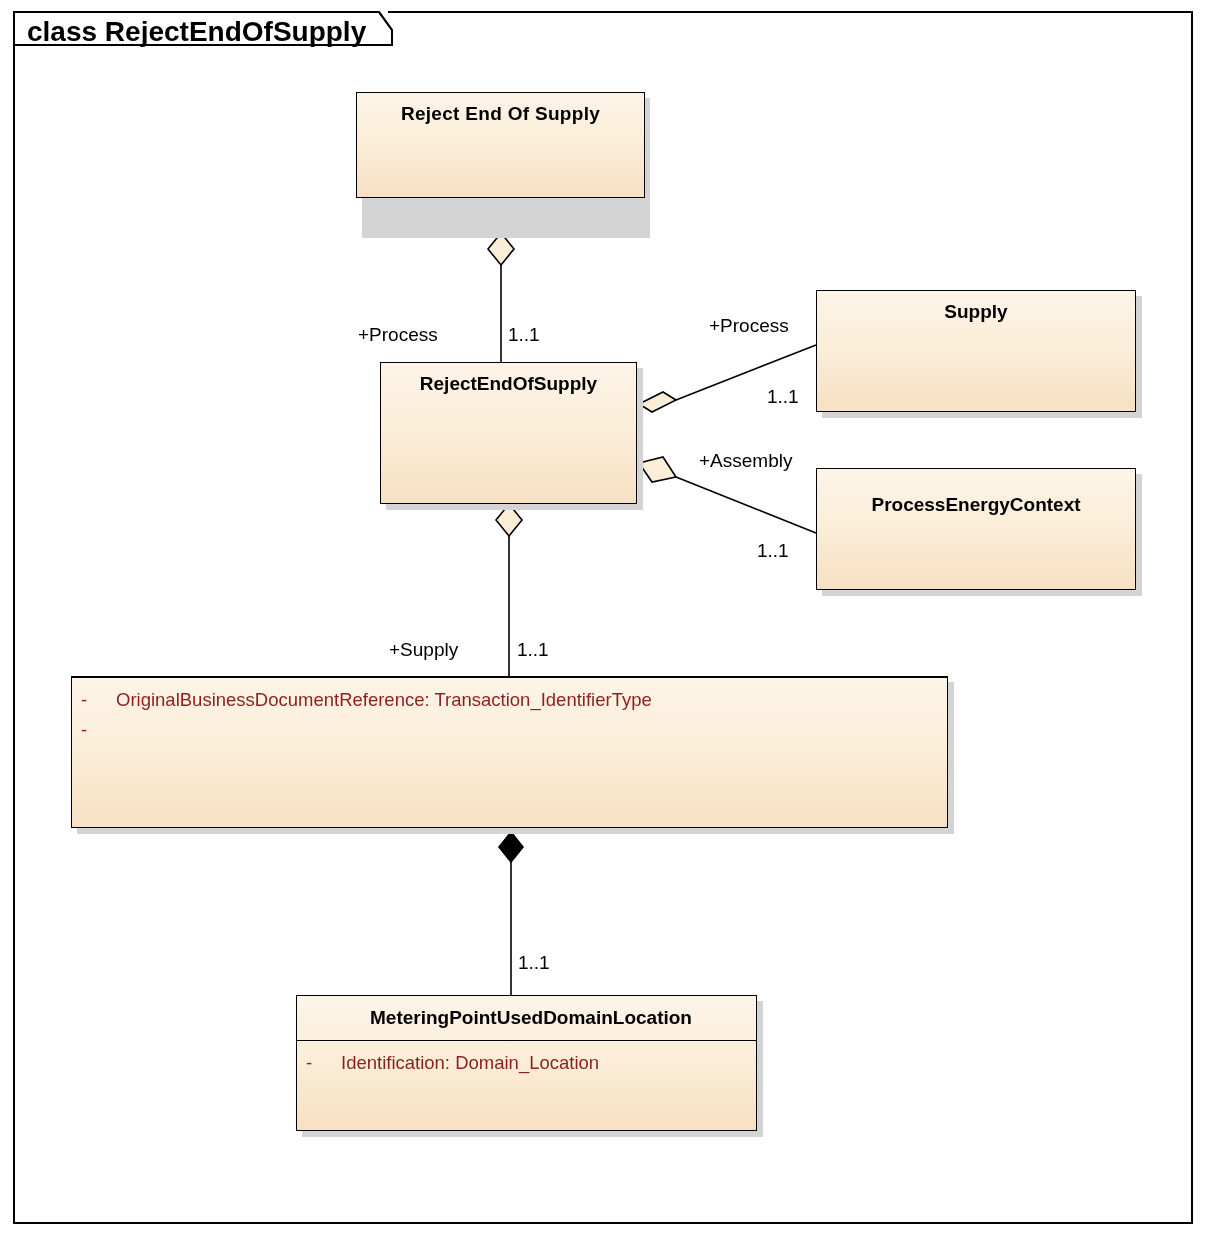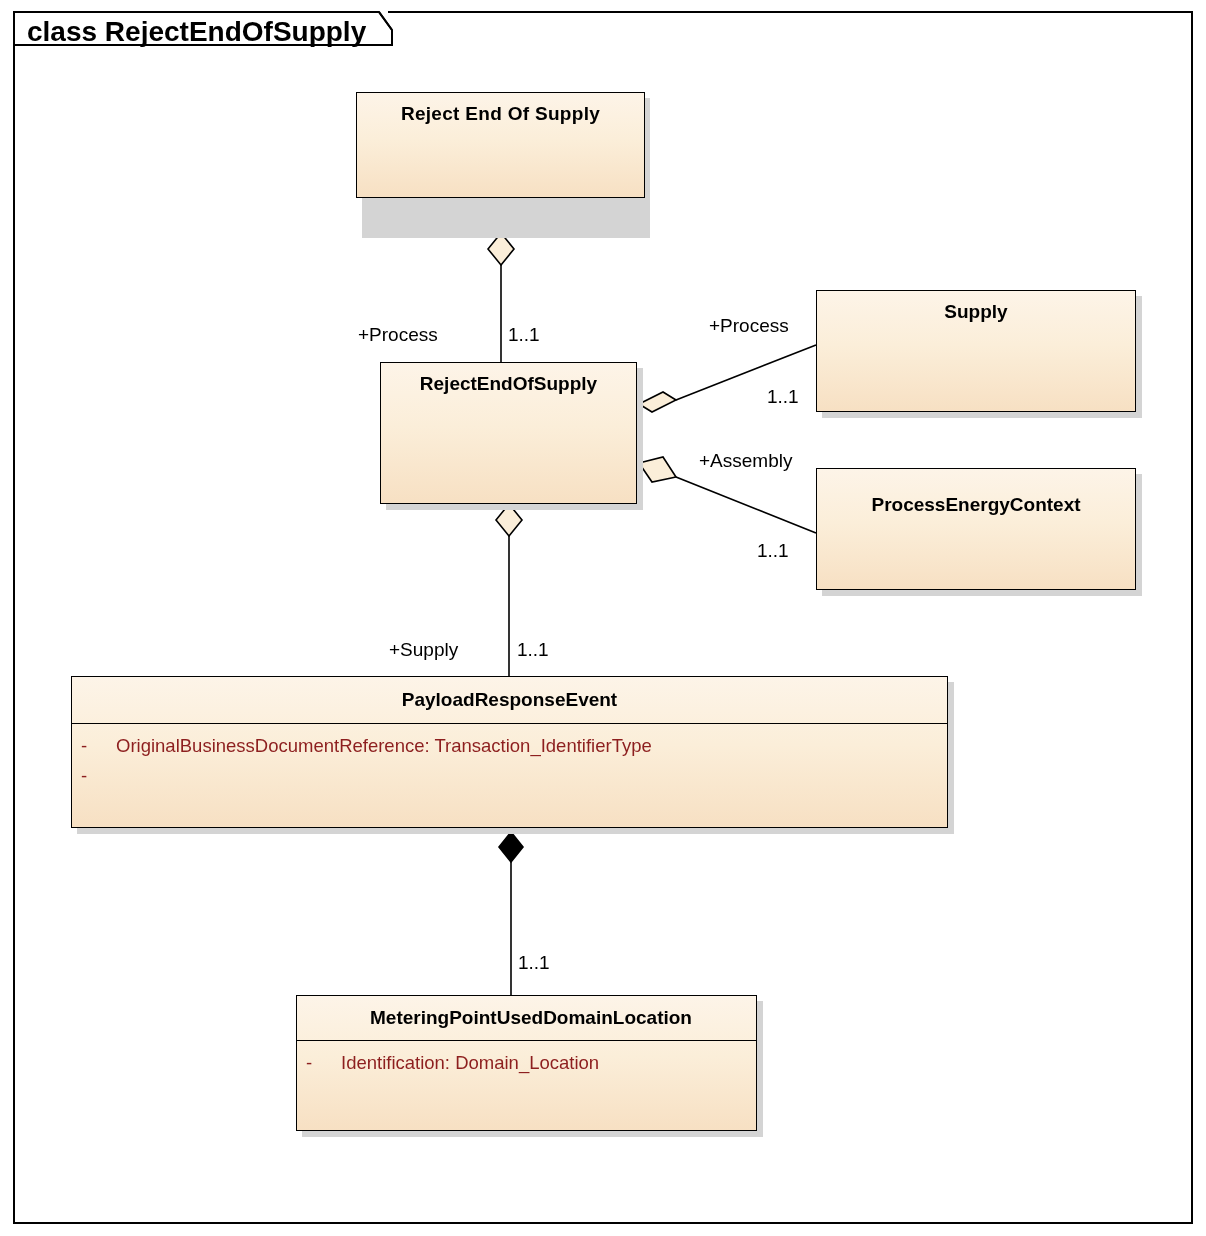--- a/index.html
+++ b/index.html
@@ -201,21 +201,20 @@
     <div class="cls-title">Supply</div>
   </div>
 
   <div class="cls-shadow" style="left:822px; top:474px; width:320px; height:122px;"></div>
   <div class="cls" style="left:816px; top:468px; width:320px; height:122px;">
     <div class="cls-title" style="padding-top:26px;">ProcessEnergyContext</div>
   </div>
 
   <div class="cls-shadow" style="left:77px; top:682px; width:877px; height:152px;"></div>
   <div class="cls" style="left:71px; top:676px; width:877px; height:152px;">
-    <div class="cls-title" style="padding-top:13px; padding-bottom:12px;">PayloadResponseEvent</div>
     <div class="cls-sep"></div>
     <div class="attr-block">
       <div class="attr-row">
         <span class="attr-vis">-</span>
         <span class="attr-text">OriginalBusinessDocumentReference: Transaction_IdentifierType</span>
       </div>
       <div class="attr-row">
         <span class="attr-vis">-</span>
       </div>
     </div>

